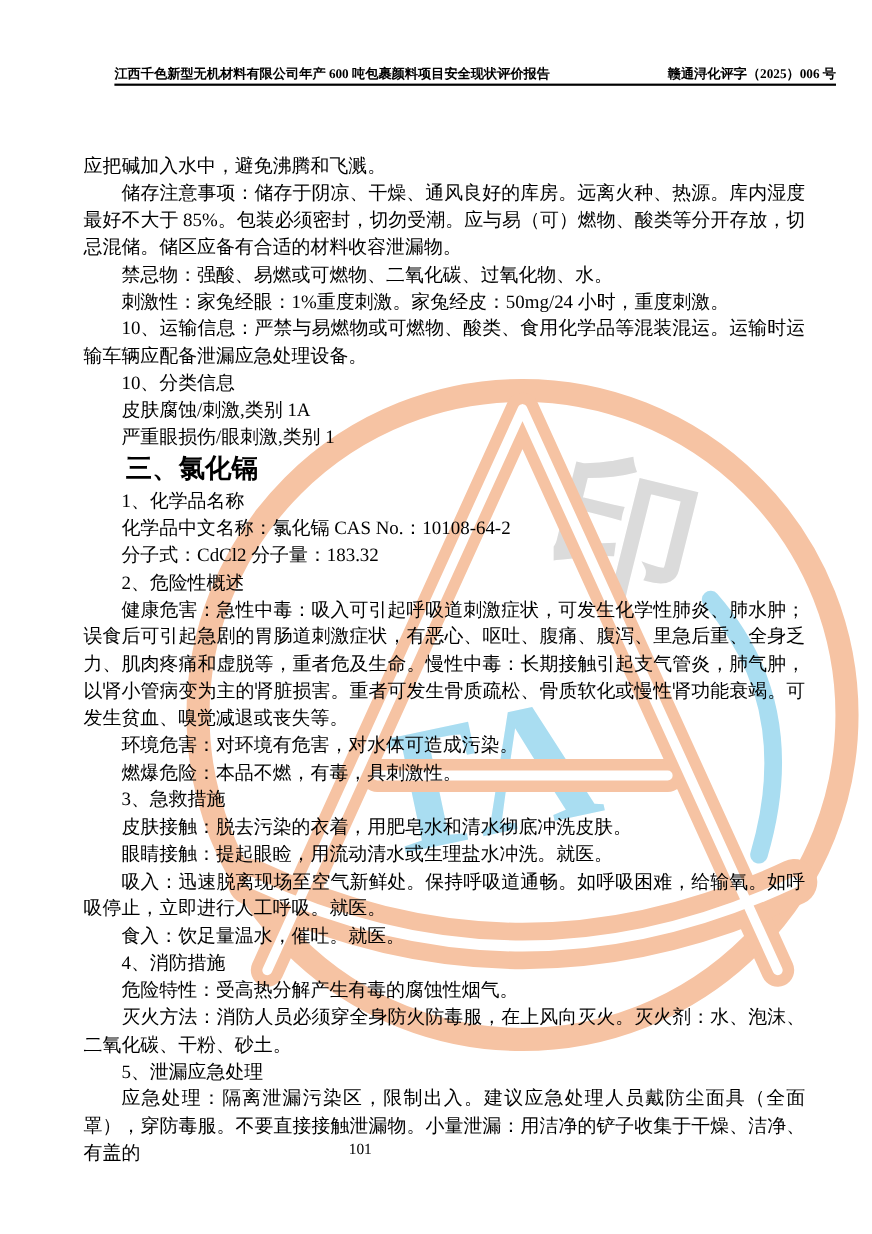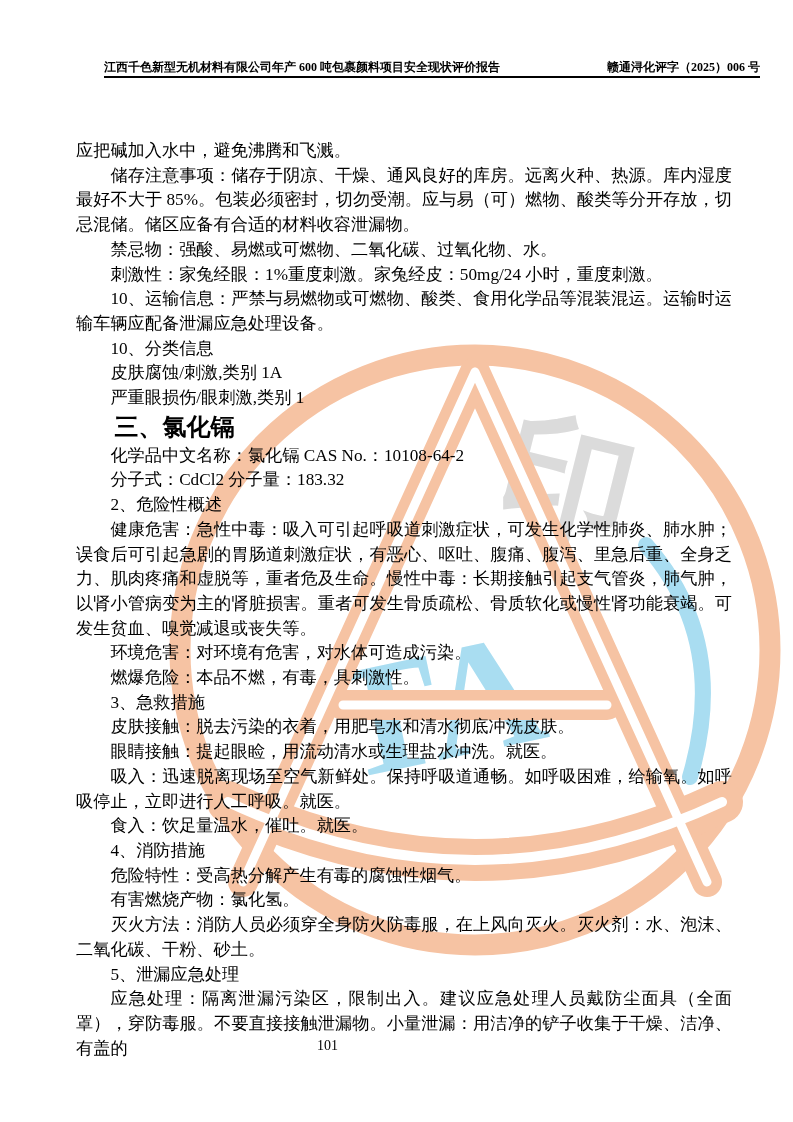--- a/index.html
+++ b/index.html
@@ -83,34 +83,34 @@
   <div class="content">
       <p class="para">应把碱加入水中，避免沸腾和飞溅。</p>
       <p class="para indent">储存注意事项：储存于阴凉、干燥、通风良好的库房。远离火种、热源。库内湿度最好不大于 85%。包装必须密封，切勿受潮。应与易（可）燃物、酸类等分开存放，切忌混储。储区应备有合适的材料收容泄漏物。</p>
       <p class="para indent">禁忌物：强酸、易燃或可燃物、二氧化碳、过氧化物、水。</p>
       <p class="para indent">刺激性：家兔经眼：1%重度刺激。家兔经皮：50mg/24 小时，重度刺激。</p>
       <p class="para indent">10、运输信息：严禁与易燃物或可燃物、酸类、食用化学品等混装混运。运输时运输车辆应配备泄漏应急处理设备。</p>
       <p class="para indent">10、分类信息</p>
       <p class="para indent">皮肤腐蚀/刺激,类别 1A</p>
       <p class="para indent">严重眼损伤/眼刺激,类别 1</p>
       <p class="heading">三、氯化镉</p>
+      <p class="para indent">1、化学品名称</p>
       <p class="para indent">化学品中文名称：氯化镉  CAS No.：10108-64-2</p>
       <p class="para indent">分子式：CdCl2 分子量：183.32</p>
       <p class="para indent">2、危险性概述</p>
       <p class="para indent">健康危害：急性中毒：吸入可引起呼吸道刺激症状，可发生化学性肺炎、肺水肿；误食后可引起急剧的胃肠道刺激症状，有恶心、呕吐、腹痛、腹泻、里急后重、全身乏力、肌肉疼痛和虚脱等，重者危及生命。慢性中毒：长期接触引起支气管炎，肺气肿，以肾小管病变为主的肾脏损害。重者可发生骨质疏松、骨质软化或慢性肾功能衰竭。可发生贫血、嗅觉减退或丧失等。</p>
       <p class="para indent">环境危害：对环境有危害，对水体可造成污染。</p>
       <p class="para indent">燃爆危险：本品不燃，有毒，具刺激性。</p>
       <p class="para indent">3、急救措施</p>
       <p class="para indent">皮肤接触：脱去污染的衣着，用肥皂水和清水彻底冲洗皮肤。</p>
       <p class="para indent">眼睛接触：提起眼睑，用流动清水或生理盐水冲洗。就医。</p>
       <p class="para indent">吸入：迅速脱离现场至空气新鲜处。保持呼吸道通畅。如呼吸困难，给输氧。如呼吸停止，立即进行人工呼吸。就医。</p>
       <p class="para indent">食入：饮足量温水，催吐。就医。</p>
       <p class="para indent">4、消防措施</p>
       <p class="para indent">危险特性：受高热分解产生有毒的腐蚀性烟气。</p>
-      <p class="para indent">有害燃烧产物：氯化氢。</p>
       <p class="para indent">灭火方法：消防人员必须穿全身防火防毒服，在上风向灭火。灭火剂：水、泡沫、二氧化碳、干粉、砂土。</p>
       <p class="para indent">5、泄漏应急处理</p>
       <p class="para indent">应急处理：隔离泄漏污染区，限制出入。建议应急处理人员戴防尘面具（全面罩），穿防毒服。不要直接接触泄漏物。小量泄漏：用洁净的铲子收集于干燥、洁净、有盖的</p>
     </div>
 
   <svg class="watermark" viewBox="0 0 793 1122" xmlns="http://www.w3.org/2000/svg" aria-hidden="true">
 
     <text class="wm-text" x="505" y="525" font-size="132" fill="#dbdbdb" transform="rotate(14 560 470)">印</text>
 
     <text class="wm-text" x="330" y="765" font-size="160" fill="#a9ddf1" transform="rotate(-12 410 700)">TA</text>

